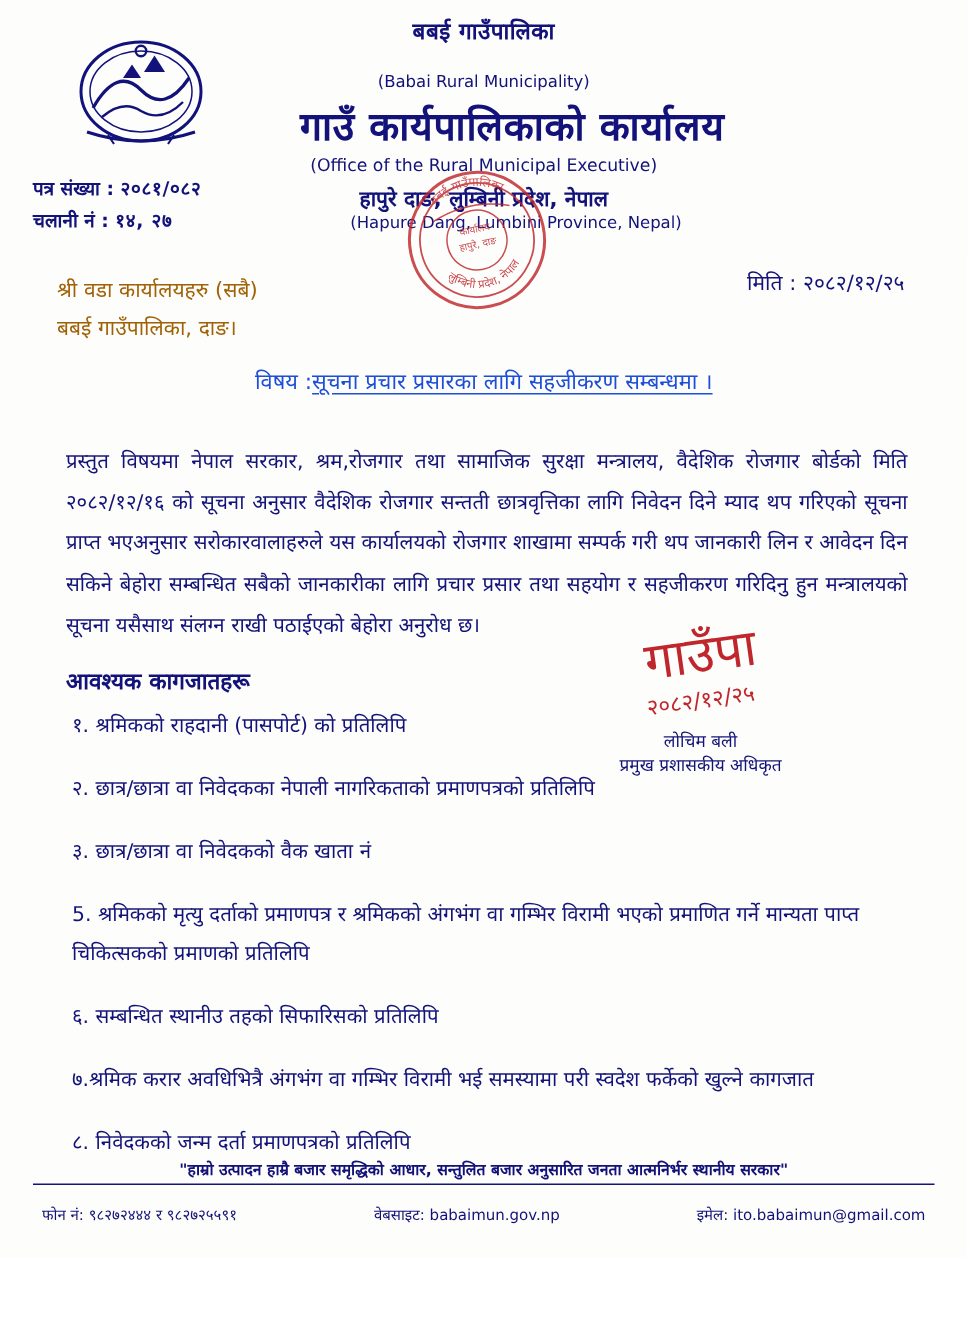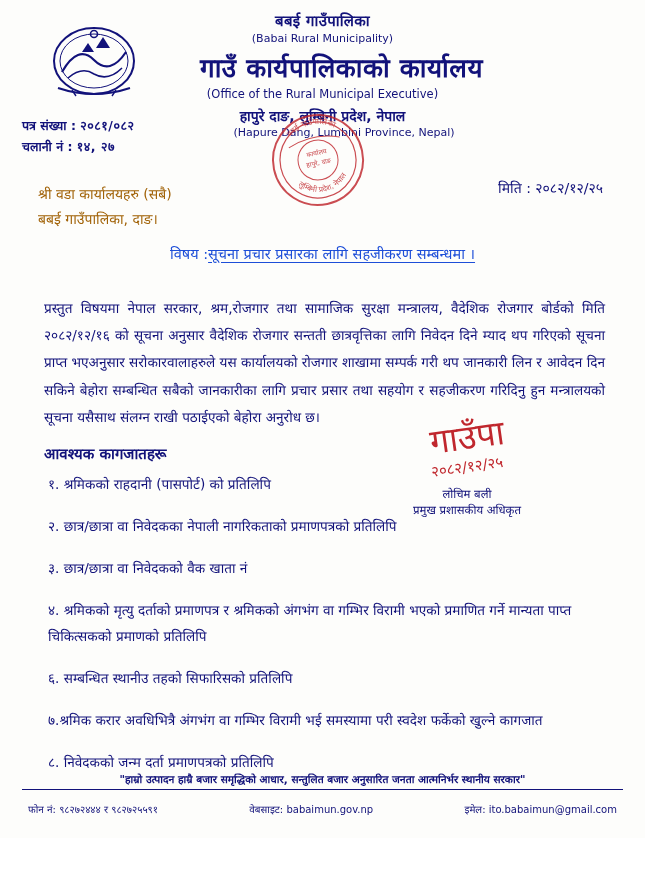--- a/index.html
+++ b/index.html
@@ -30,21 +30,21 @@
   }
   .org-line1 {
     font-size: 15px;
     font-weight: bold;
     color: #12127a;
     letter-spacing: .3px;
   }
   .org-line2 {
     font-size: 11px;
     color: #12127a;
-    margin-top: 2px;
+    margin-top: 18px;
   }
   .org-title {
     font-size: 26px;
     font-weight: bold;
     color: #12127a;
     margin-top: 4px;
     letter-spacing: .5px;
     margin-left: 38px;
   }
   .org-title-en {
@@ -308,21 +308,21 @@
     <div class="sig-name">लोचिम बली</div>
     <div class="sig-post">प्रमुख प्रशासकीय अधिकृत</div>
   </div>
 
   <div class="docs-heading">आवश्यक कागजातहरू</div>
 
   <div class="docs-list">
     <div class="item">१. श्रमिकको राहदानी (पासपोर्ट) को प्रतिलिपि</div>
     <div class="item">२. छात्र/छात्रा वा निवेदकका नेपाली नागरिकताको प्रमाणपत्रको प्रतिलिपि</div>
     <div class="item">३. छात्र/छात्रा वा निवेदकको  वैक खाता नं</div>
-    <div class="item">४. श्रमिकको मृत्यु दर्ताको प्रमाणपत्र र श्रमिकको अंगभंग वा गम्भिर विरामी भएको प्रमाणित गर्ने मान्यता पाप्त चिकित्सकको प्रमाणको प्रतिलिपि</div>
+    <div class="item">5. श्रमिकको मृत्यु दर्ताको प्रमाणपत्र र श्रमिकको अंगभंग वा गम्भिर विरामी भएको प्रमाणित गर्ने मान्यता पाप्त चिकित्सकको प्रमाणको प्रतिलिपि</div>
     <div class="item">६. सम्बन्धित स्थानीउ तहको सिफारिसको प्रतिलिपि</div>
     <div class="item">७.श्रमिक करार अवधिभित्रै अंगभंग वा गम्भिर विरामी भई समस्यामा परी स्वदेश फर्केको खुल्ने कागजात</div>
     <div class="item">८. निवेदकको जन्म दर्ता प्रमाणपत्रको प्रतिलिपि</div>
   </div>
 
   <div class="footer-slogan">"हाम्रो उत्पादन हाम्रै बजार समृद्धिको आधार, सन्तुलित बजार अनुसारित जनता आत्मनिर्भर स्थानीय सरकार"</div>
   <div class="footer-rule"></div>
   <div class="footer-contacts">
     <span>
       <span>फोन नं:</span>

